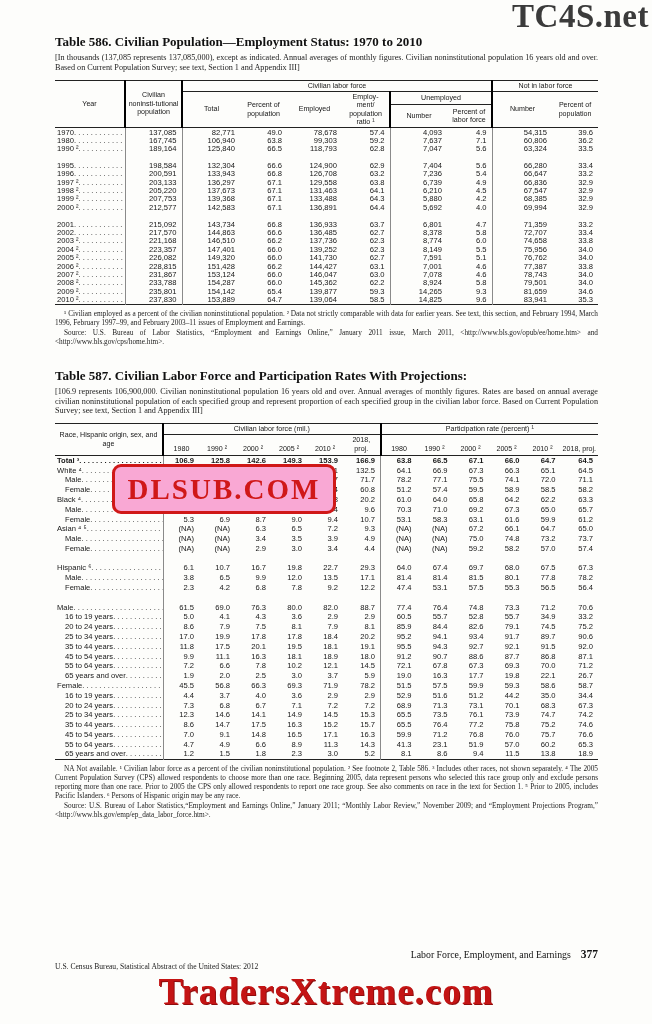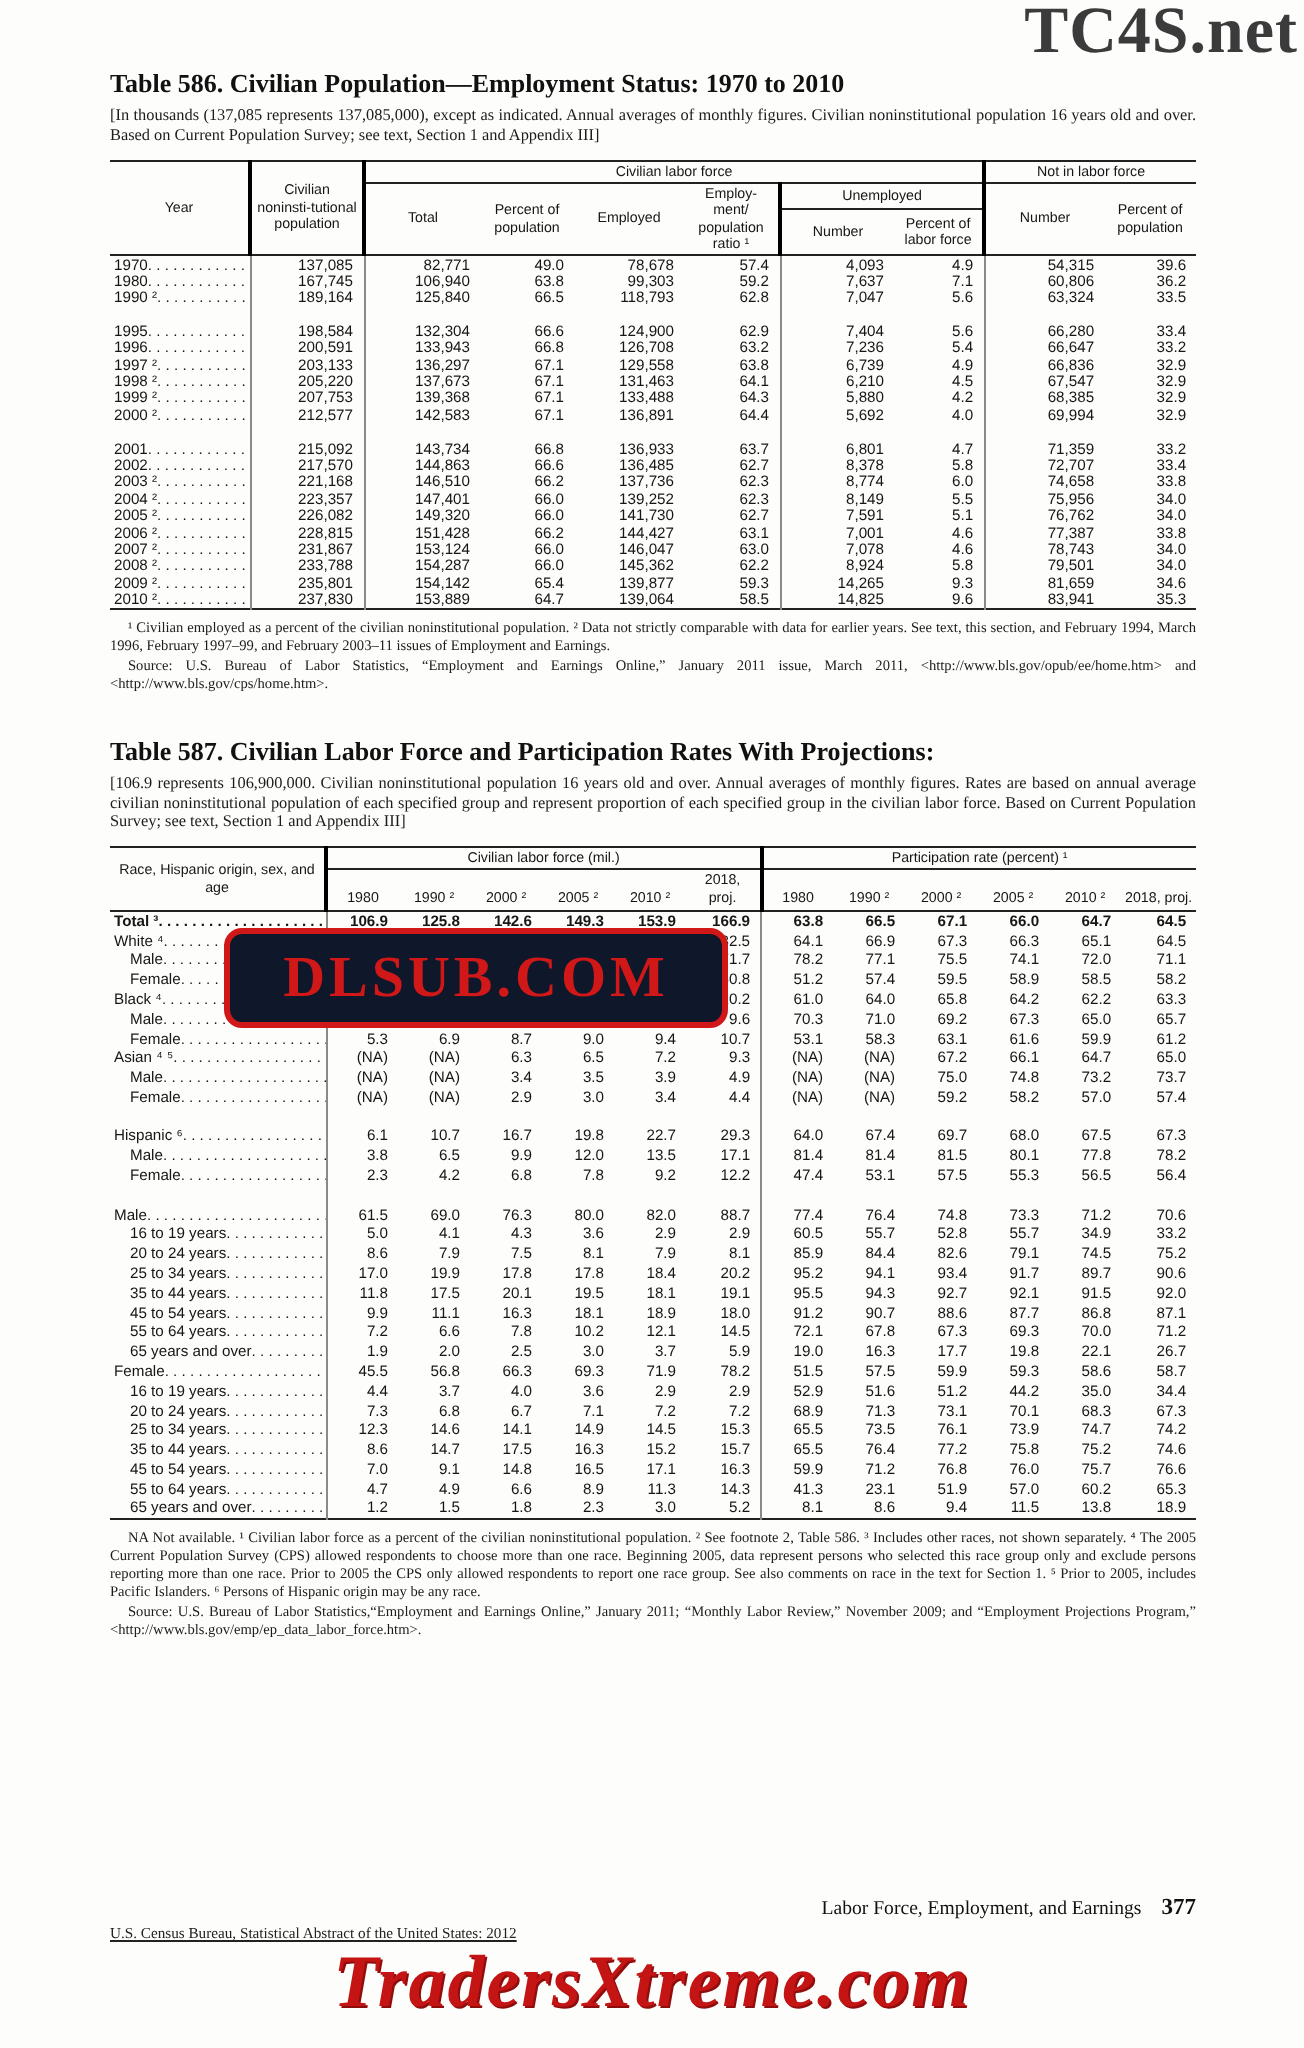--- a/index.html
+++ b/index.html
@@ -43,33 +43,33 @@
   .t587 th.stubhead { text-align:center; }
 
   .sec586 { margin-top:0; }
   .sec587 { margin-top:22px; }
 
   
   .footer-right { position:absolute; left:55px; top:944px; width:543px; text-align:right;
                   font-family:"Liberation Serif","DejaVu Serif",serif; color:#111; }
   .footer-right .chapter { font-size:9.8px; }
   .footer-right .pageno { font-size:11.5px; font-weight:bold; margin-left:10px; }
-  .footer-left { position:absolute; left:55px; top:962px; font-family:"Liberation Serif","DejaVu Serif",serif; font-size:7.6px; color:#222;text-decoration:underline; }
+  .footer-left { position:absolute; left:55px; top:962px; font-family:"Liberation Serif","DejaVu Serif",serif; font-size:7.6px; color:#222; }
 
   
   .wm-top { position:absolute; top:-2px; right:3px; font-family:"Liberation Serif","DejaVu Serif",serif;
             font-weight:bold; font-size:33px; letter-spacing:0.5px; color:#3b3b3b; }
-  .wm-mid { position:absolute; left:112px; top:464px; width:252px; height:50px;
-            background:#0f172a; border:3px solid #d01818; border-radius:9px;
+  .wm-mid { position:absolute; left:112px; top:464px; width:224px; height:50px;
+            background:#f9a8d4; border:3px solid #d01818; border-radius:9px;
             display:flex; align-items:center; justify-content:center;
             font-family:"Liberation Serif","DejaVu Serif",serif; font-weight:bold; font-size:29px;
             letter-spacing:2px; color:#d01818; z-index:5; }
   .wm-bottom { position:absolute; left:0; top:970px; width:652px; text-align:center;
                font-family:"Liberation Serif","DejaVu Serif",serif; font-weight:bold; font-size:37px;
-               letter-spacing:1px; color:#c41414; text-shadow:1px 1px 0 #8f0d0d;font-style:italic; }
+               letter-spacing:1px; color:#c41414; text-shadow:1px 1px 0 #8f0d0d; }
 </style>
 </head>
 <body>
 
 <div class="page">
 
   <div class="wm-top">TC4S.net</div>
 
   <div class="content">
 

